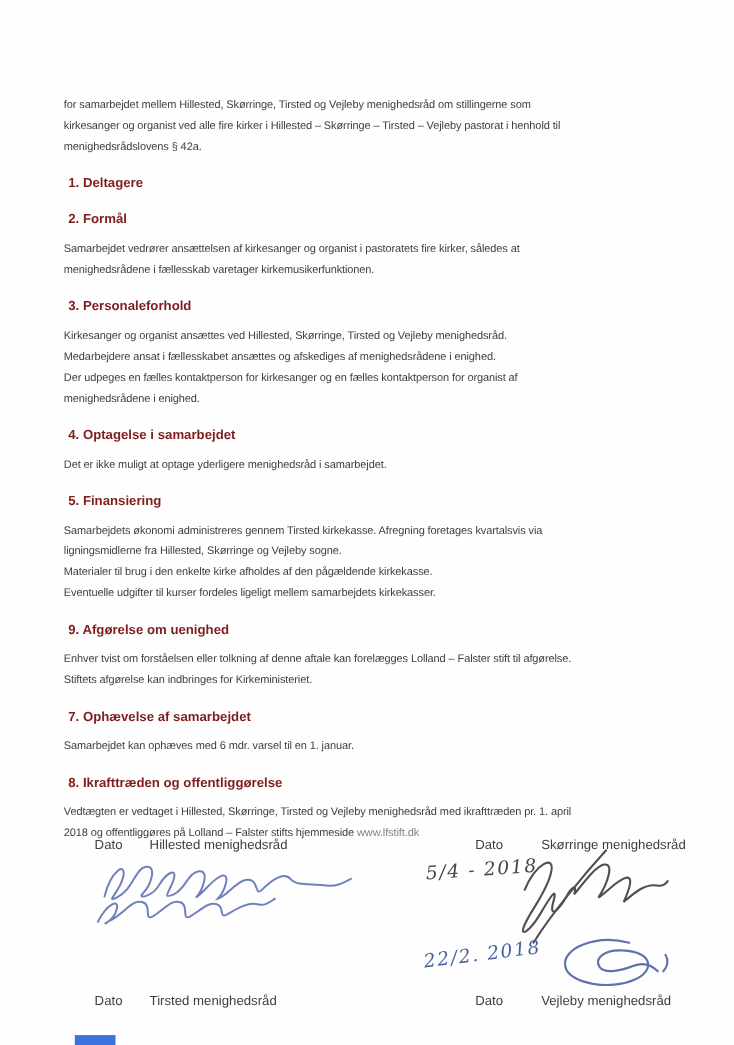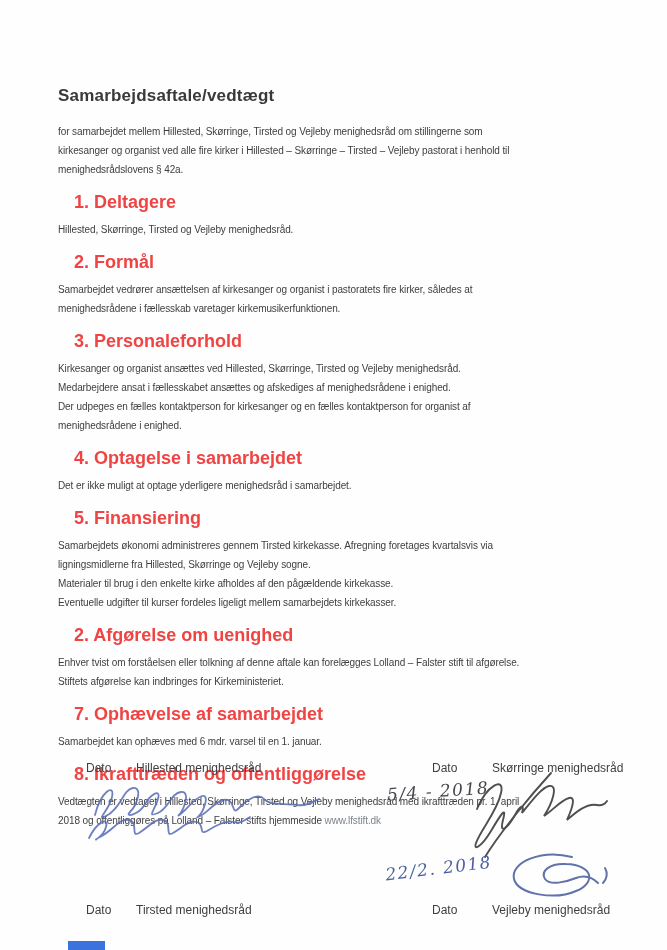--- a/index.html
+++ b/index.html
@@ -12,54 +12,50 @@
   .content { position:absolute; left:58px; top:86px; width:600px; }
   h1 {
     font-size:17px; font-weight:bold; margin:0 0 16px 0; color:#39393c;
     letter-spacing:0.2px;
   }
   .para { margin:0 0 4px 0; }
   .line {
     font-size:10px; line-height:19px; white-space:nowrap; letter-spacing:-0.1px;
   }
   h2.sec-heading {
-    font-size:18px; font-weight:bold; margin:14px 0 8px 16px; color:#ef4444;
+    font-size:12px; font-weight:bold; margin:14px 0 8px 4px; color:#7f1d1d;
     line-height:19px;
   }
   a.doc-link { color:#7b848b; cursor:pointer; }
   .sig-area { position:absolute; left:58px; top:755px; width:609px; height:195px; }
   .sig-label { position:absolute; font-size:12px; white-space:nowrap; color:#3e3e41;margin-left:28px; }
   .hand-date {
     position:absolute; font-family:"DejaVu Serif", serif; font-style:italic;
     font-size:17px; letter-spacing:1.5px; white-space:nowrap;
   }
   .hand-date.dark { color:#45454b; transform:rotate(-4deg); }
   .hand-date.blue { color:#4a5f9e; transform:rotate(-7deg); }
   .sig-svg { position:absolute; }
   .blue-mark { position:absolute; left:68px; top:941px; width:37px; height:9px; background:#3b72dd; }
 </style>
 </head>
 <body>
 
 <div class="page">
 
   <div class="content">
-    <h1>Samarbejdsaftale/vedtægt</h1>
 
     <div class="para" id="intro">
         <div class="line">for samarbejdet mellem Hillested, Skørringe, Tirsted og Vejleby menighedsråd om stillingerne som</div>
         <div class="line">kirkesanger og organist ved alle fire kirker i Hillested – Skørringe – Tirsted – Vejleby pastorat i henhold til</div>
         <div class="line">menighedsrådslovens § 42a.</div>
       </div>
 
     <div id="sections">
         <h2 class="sec-heading">1. Deltagere</h2>
-        <div class="para">
-          <div class="line">Hillested, Skørringe, Tirsted og Vejleby menighedsråd.</div>
-        </div>
         <h2 class="sec-heading">2. Formål</h2>
         <div class="para">
           <div class="line">Samarbejdet vedrører ansættelsen af kirkesanger og organist i pastoratets fire kirker, således at</div>
           <div class="line">menighedsrådene i fællesskab varetager kirkemusikerfunktionen.</div>
         </div>
         <h2 class="sec-heading">3. Personaleforhold</h2>
         <div class="para">
           <div class="line">Kirkesanger og organist ansættes ved Hillested, Skørringe, Tirsted og Vejleby menighedsråd.</div>
           <div class="line">Medarbejdere ansat i fællesskabet ansættes og afskediges af menighedsrådene i enighed.</div>
           <div class="line">Der udpeges en fælles kontaktperson for kirkesanger og en fælles kontaktperson for organist af</div>
@@ -69,21 +65,21 @@
         <div class="para">
           <div class="line">Det er ikke muligt at optage yderligere menighedsråd i samarbejdet.</div>
         </div>
         <h2 class="sec-heading">5. Finansiering</h2>
         <div class="para">
           <div class="line">Samarbejdets økonomi administreres gennem Tirsted kirkekasse. Afregning foretages kvartalsvis via</div>
           <div class="line">ligningsmidlerne fra Hillested, Skørringe og Vejleby sogne.</div>
           <div class="line">Materialer til brug i den enkelte kirke afholdes af den pågældende kirkekasse.</div>
           <div class="line">Eventuelle udgifter til kurser fordeles ligeligt mellem samarbejdets kirkekasser.</div>
         </div>
-        <h2 class="sec-heading">2. Afgørelse om uenighed</h2>
+        <h2 class="sec-heading">9. Afgørelse om uenighed</h2>
         <div class="para">
           <div class="line">Enhver tvist om forståelsen eller tolkning af denne aftale kan forelægges Lolland – Falster stift til afgørelse.</div>
           <div class="line">Stiftets afgørelse kan indbringes for Kirkeministeriet.</div>
         </div>
         <h2 class="sec-heading">7. Ophævelse af samarbejdet</h2>
         <div class="para">
           <div class="line">Samarbejdet kan ophæves med 6 mdr. varsel til en 1. januar.</div>
         </div>
         <h2 class="sec-heading">8. Ikrafttræden og offentliggørelse</h2>
       </div>

